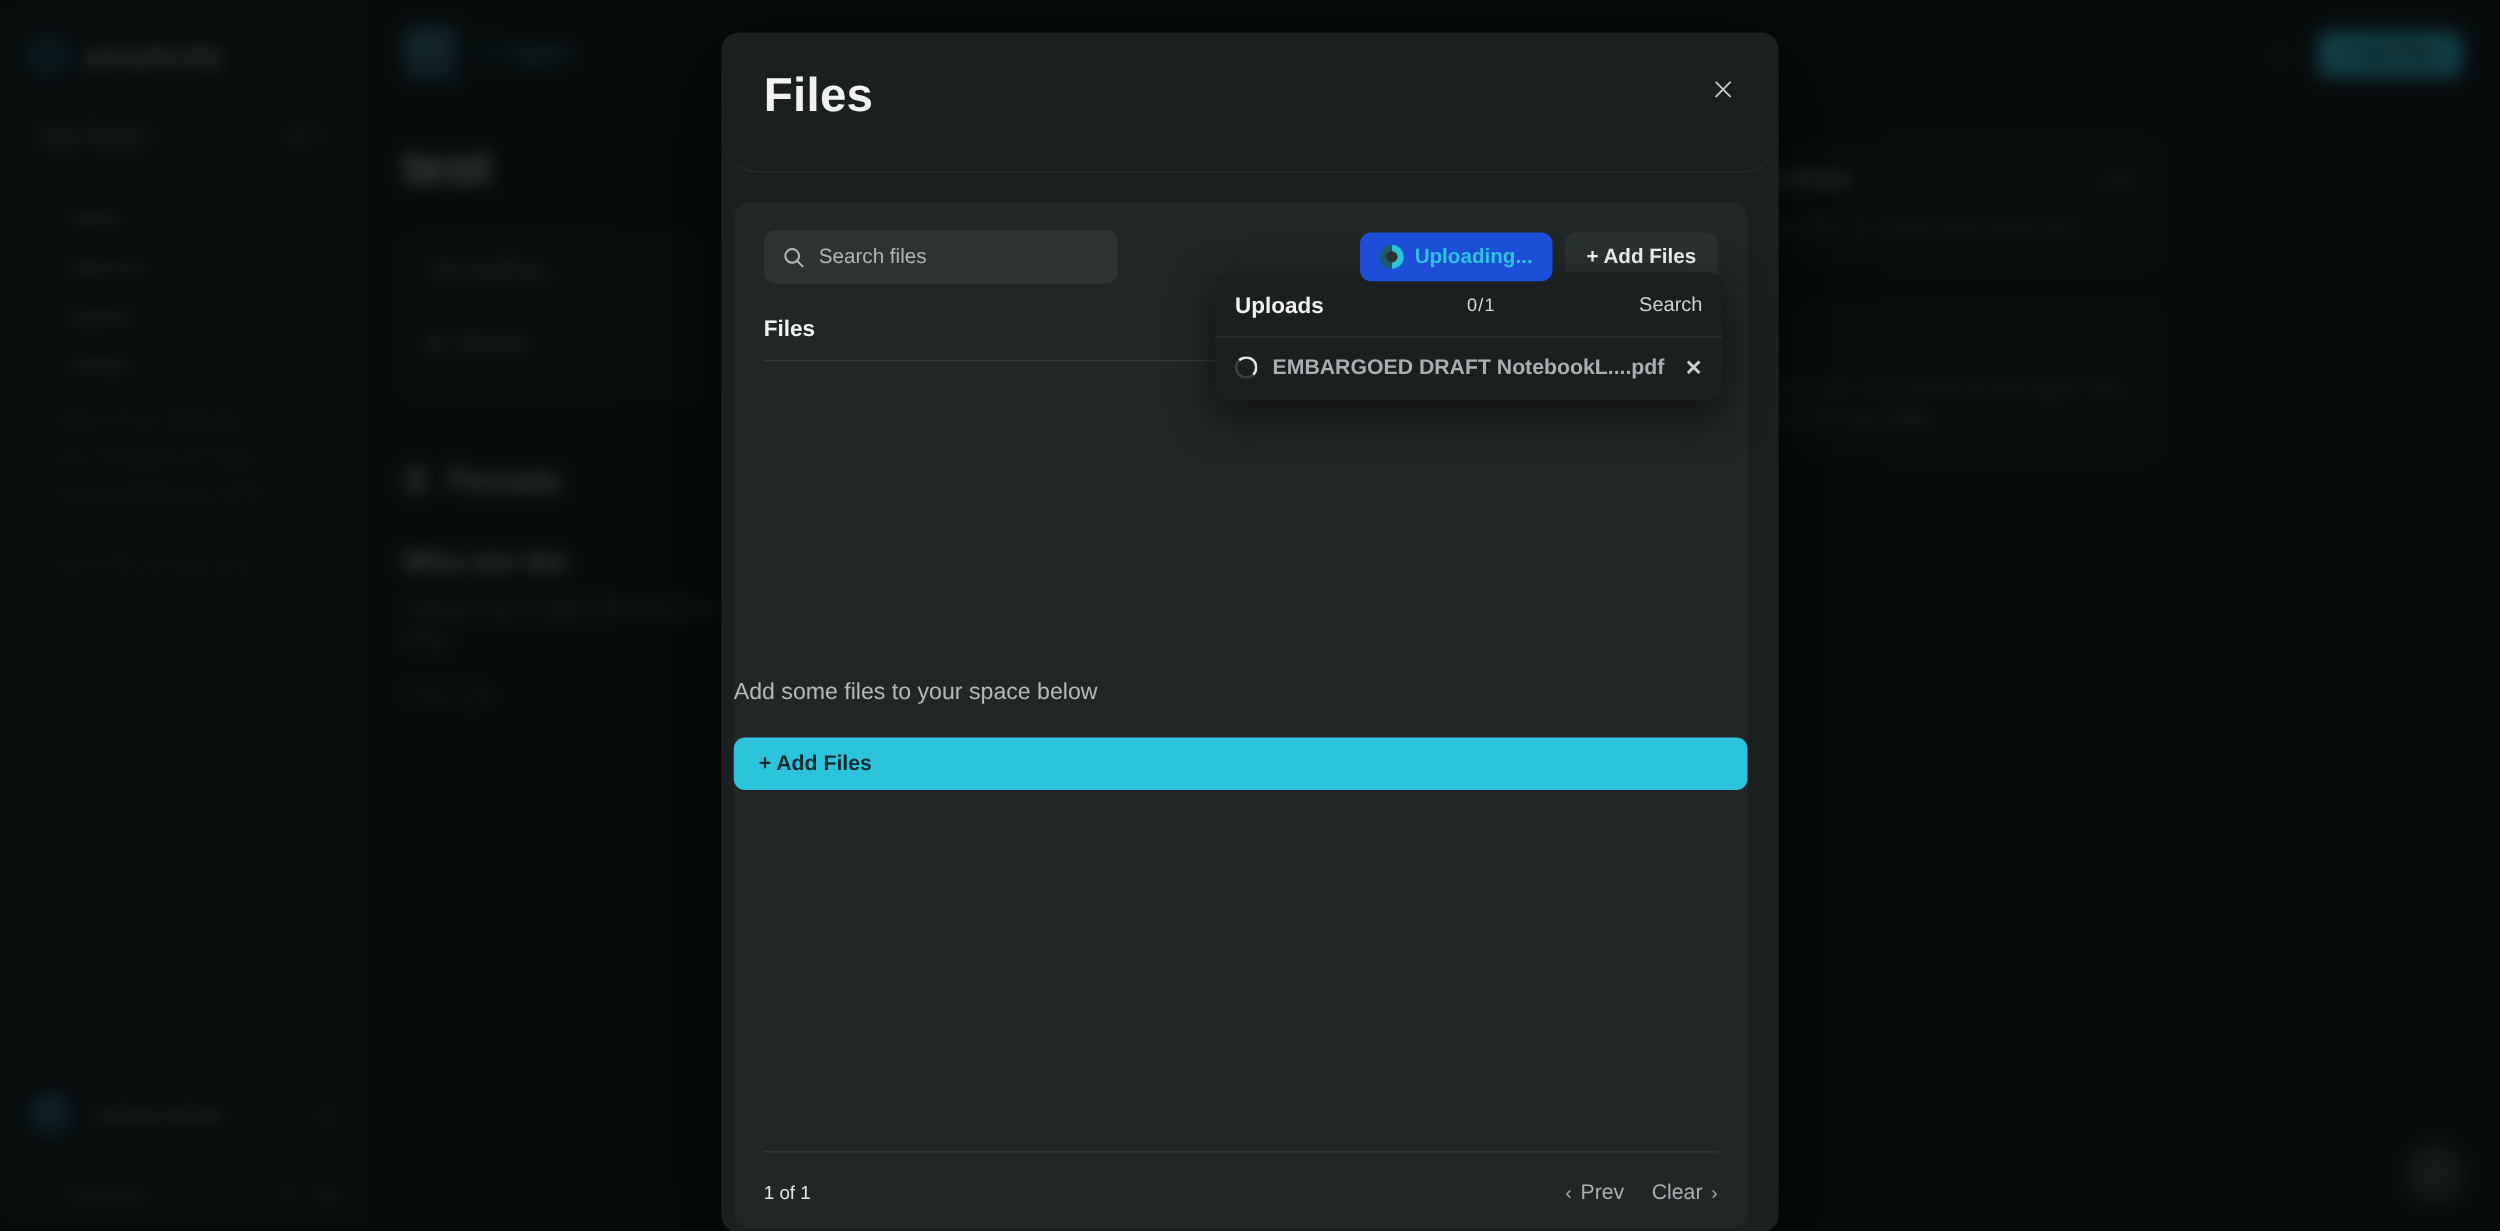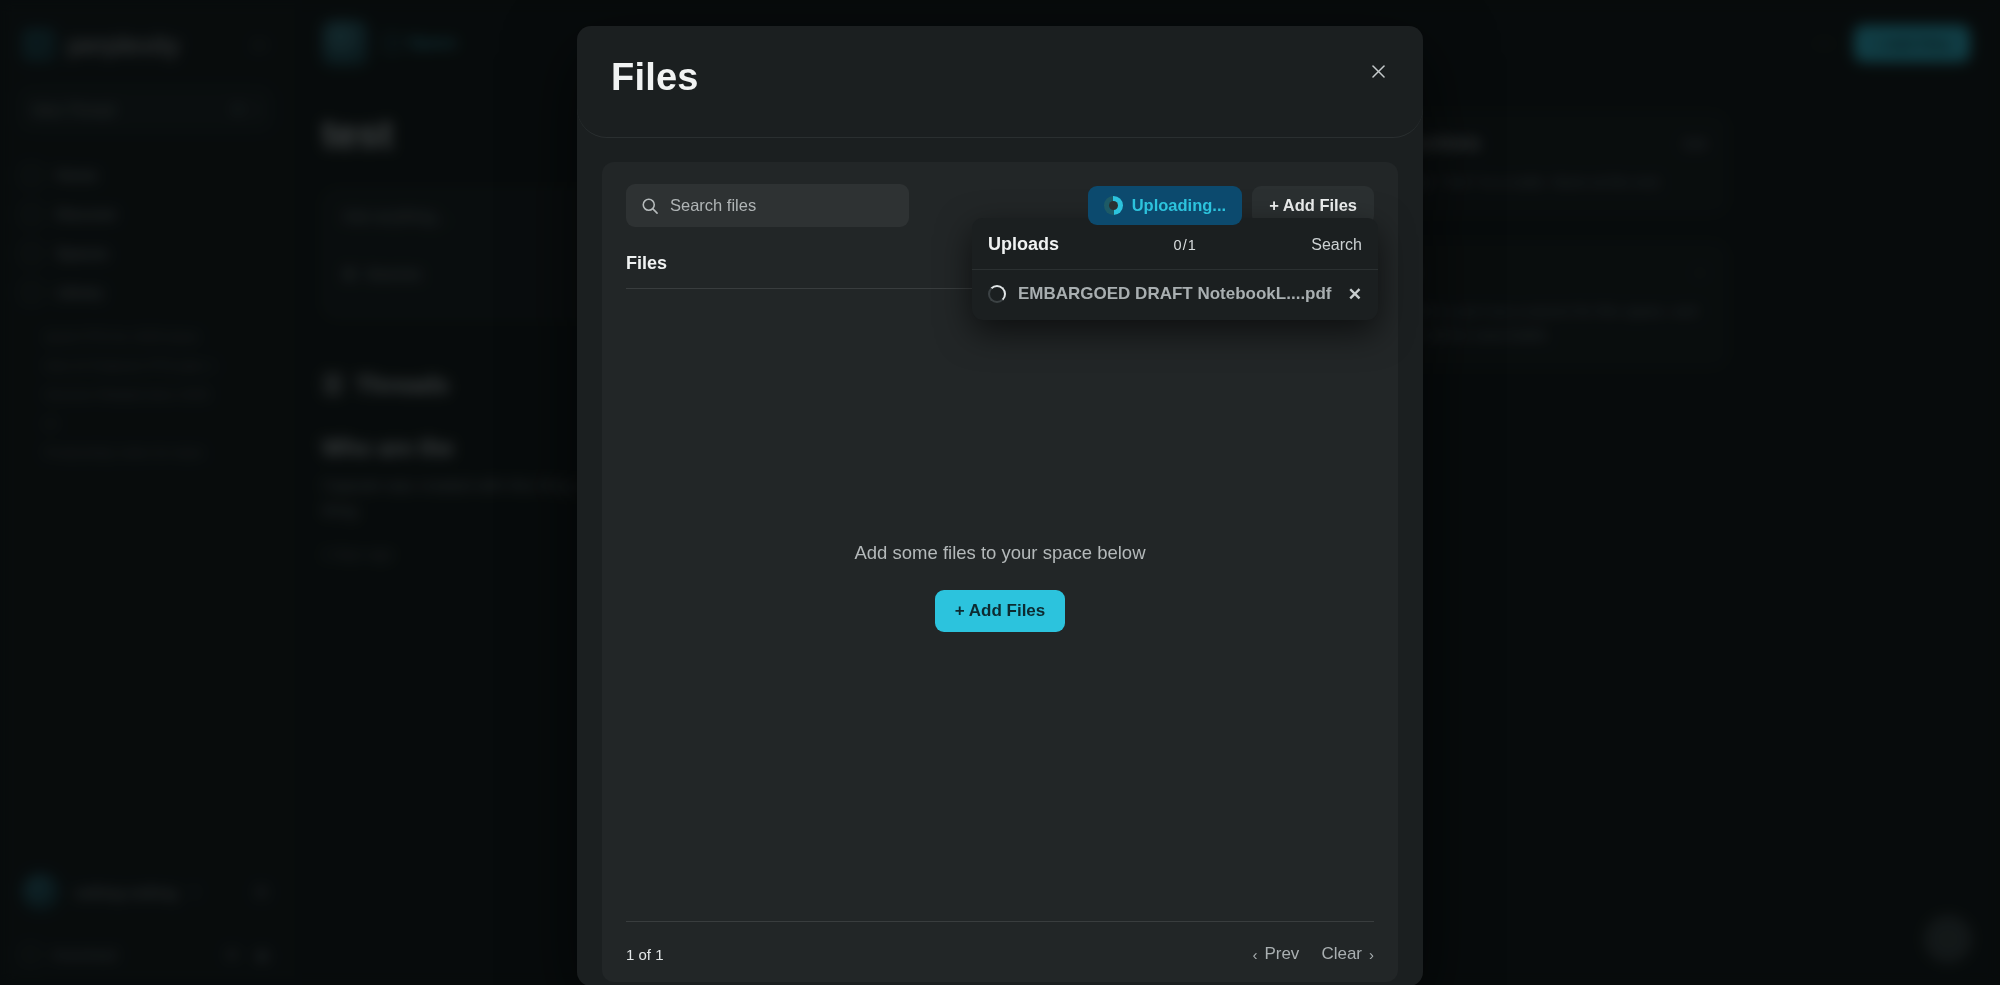--- a/index.html
+++ b/index.html
@@ -141,21 +141,21 @@
   }
   .modal-title { font-size: 38px; color: #f1f3f3; font-weight: bold; letter-spacing: .2px; }
   .modal-close {
     position: absolute; right: 30px; top: 30px;
     width: 30px; height: 30px;
     display: flex; align-items: center; justify-content: center;
     color: #c5cacb; cursor: pointer;
   }
   .modal-close svg { width: 19px; height: 19px; }
 
-  .modal-body { padding: 24px 25px 0 25px; }
+  .modal-body { padding: 24px 25px 0 10px; }
 
   .files-card {
     background: #222627;
     border-radius: 12px;
     height: 820px;
     padding: 22px 24px 0 24px;
     position: relative;
   }
 
   .files-toolbar { display: flex; align-items: center; gap: 12px; }
@@ -175,21 +175,21 @@
     color: #e6e9e9; font-size: 16.5px;
     font-family: "Liberation Sans", sans-serif;
     width: 100%;
   }
   .search-input::placeholder { color: #b0b5b6; }
 
   .toolbar-right { margin-left: auto; display: flex; align-items: center; gap: 10px; }
 
   .btn-uploading {
     display: flex; align-items: center; gap: 9px;
-    background: #0c4a6e; border-radius: 9px;
+    background: #1d4ed8; border-radius: 9px;
     padding: 10px 16px;
     color: #2cc3dd; font-size: 16.5px; font-weight: bold;
     cursor: pointer;
     position: relative; z-index: 30;
   }
   .upload-spinner {
     width: 19px; height: 19px; border-radius: 50%;
     background: conic-gradient(#2cc3dd 0deg 180deg, #1d5a66 180deg 360deg);
     position: relative;
   }
@@ -246,21 +246,21 @@
   .files-table-head {
     margin-top: 26px;
     padding-bottom: 14px;
     border-bottom: 1px solid #393d3e;
   }
   .col-name { color: #f0f2f2; font-size: 18px; font-weight: bold; }
 
   .files-empty {
     position: absolute;
     left: 0; right: 0; top: 380px;
-    display: flex; flex-direction: column; align-items: center; gap: 26px;
+    display: flex; flex-direction: column; gap: 26px;
   }
   .empty-text { color: #b4b9ba; font-size: 18.5px; }
   .btn-addfiles-cta {
     background: #2cc3dd; color: #0d2b31;
     font-size: 17px; font-weight: bold;
     padding: 11px 20px; border-radius: 9px;
     cursor: pointer;
   }
 
   .files-footer {

